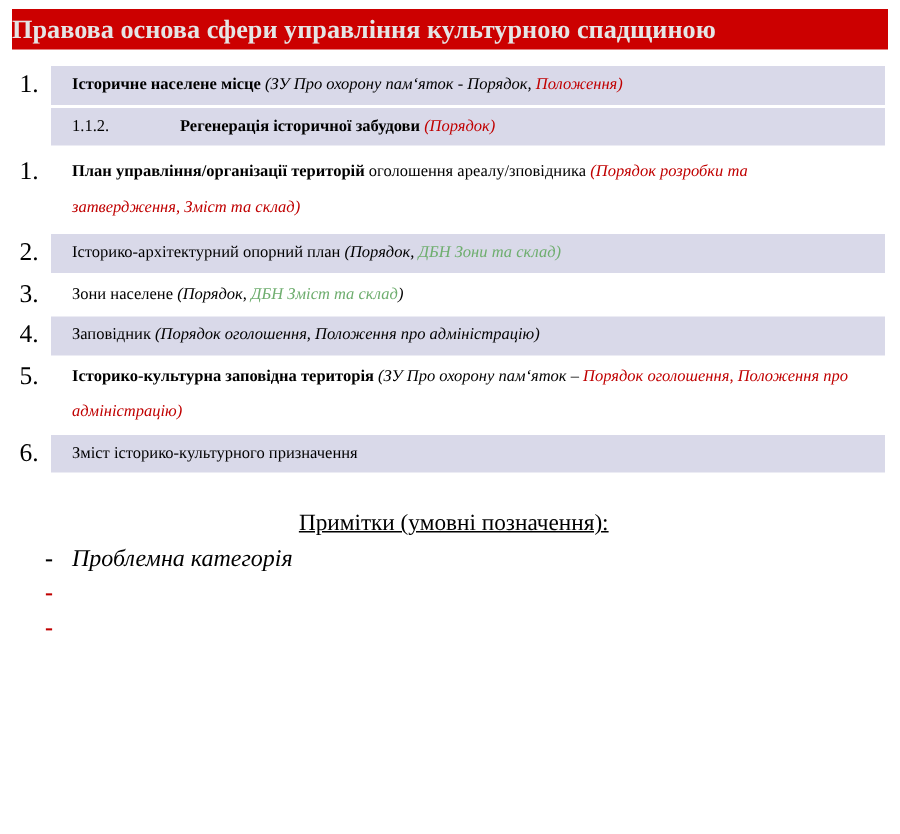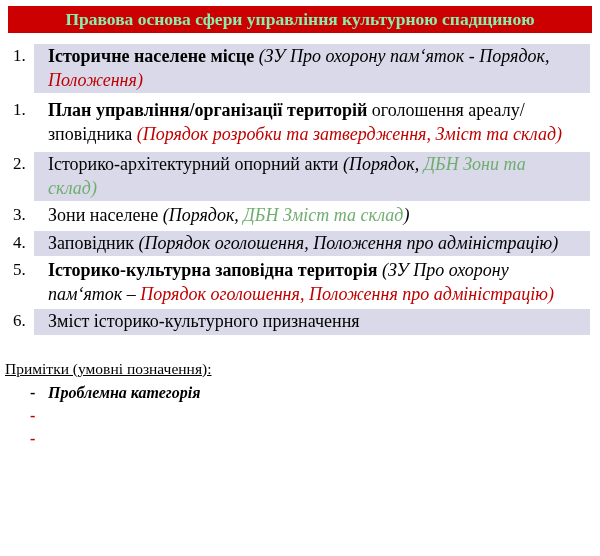--- a/index.html
+++ b/index.html
@@ -1,67 +1,71 @@
 <!DOCTYPE html>
 <html><head>
 <meta charset="utf-8">
 <style>
   html,body{margin:0;padding:0;background:#fff;}
   body{width:600px;height:556px;font-family:"Liberation Serif",serif;color:#000;}
   .slide{position:relative;width:600px;height:556px;overflow:hidden;background:#fff;}
-  .header-bar{margin:6px 8px 0 8px;background:#cc0000;color:#86efac;font-weight:bold;
-    font-size:17.5px;height:27px;line-height:27px;text-align:center;}
+  .header-bar{margin:6px 8px 0 8px;background:#cc0000;color:#e5e5e5;font-weight:bold;
+    font-size:17.5px;height:27px;line-height:27px;text-align:left;}
   .legal-list{margin-top:11px;}
   .row{display:flex;margin-bottom:2px;}
   .num{flex:0 0 34px;box-sizing:border-box;padding-left:13px;font-size:17px;line-height:23.5px;}
-  .content{flex:1;margin-right:10px;padding:1px 20px 1px 14px;font-size:18px;line-height:23.5px;}
+  .content{flex:1;margin-right:10px;padding:1px 20px 1px 14px;font-size:11px;line-height:23.5px;}
   .hl{background:#d9d9e9;}
   .spacer{flex:0 0 34px;}
   .numin{display:inline-block;width:72px;}
   .b{font-weight:bold}
   .i{font-style:italic}
-  .bi{font-weight:bold;font-style:italic}
+  .bi{font-weight:normal;font-style:italic}
   .red{color:#c00000}
   .green{color:#6fae6f}
   .gap4{height:3px;}
   .notes-section{margin:25px 0 0 5px;}
-  .notes-heading{font-size:15.5px;text-decoration:underline;}
+  .notes-heading{font-size:15.5px;text-decoration:underline;text-align:center;}
   .note{display:flex;margin-top:6px;font-size:16px;line-height:17px;}
   .note .dash{flex:0 0 18px;margin-left:25px;font-weight:bold;}
 </style>
 </head>
 <body>
 
 <div class="slide">
 
   <div class="header-bar">
     <span>Правова основа сфери управління культурною спадщиною</span>
   </div>
 
   <div class="legal-list">
 
     <div class="row">
       <span class="num">1.</span>
       <div class="content hl"><span class="b">Історичне населене місце</span><span class="i"> (ЗУ Про охорону пам‘яток - Порядок, </span><span class="i red">Положення)</span></div>
     </div>
 
 
+    <div class="row">
+      <span class="spacer"></span>
+      <div class="content hl"><span class="numin">1.1.2.</span><span class="b">Регенерація історичної забудови </span><span class="i red">(Порядок)</span></div>
+    </div>
 
     <div class="gap4"></div>
 
     <div class="row">
       <span class="num">1.</span>
       <div class="content"><span class="b">План управління/організації територій</span><span> оголошення ареалу/зповідника </span><span class="i red">(Порядок розробки та затвердження, Зміст та склад)</span></div>
     </div>
 
     <div class="gap4"></div>
 
     <div class="row">
       <span class="num">2.</span>
-      <div class="content hl"><span>Історико-архітектурний опорний акти  </span><span class="i">(Порядок, </span><span class="i green">ДБН Зони та склад)</span></div>
+      <div class="content hl"><span>Історико-архітектурний опорний план  </span><span class="i">(Порядок, </span><span class="i green">ДБН Зони та склад)</span></div>
     </div>
 
     <div class="row">
       <span class="num">3.</span>
       <div class="content"><span>Зони населене </span><span class="i">(Порядок, </span><span class="i green">ДБН Зміст та склад</span><span class="i">)</span></div>
     </div>
 
     <div class="row">
       <span class="num">4.</span>
       <div class="content hl"><span>Заповідник </span><span class="i">(Порядок оголошення, Положення про адміністрацію)</span></div>

